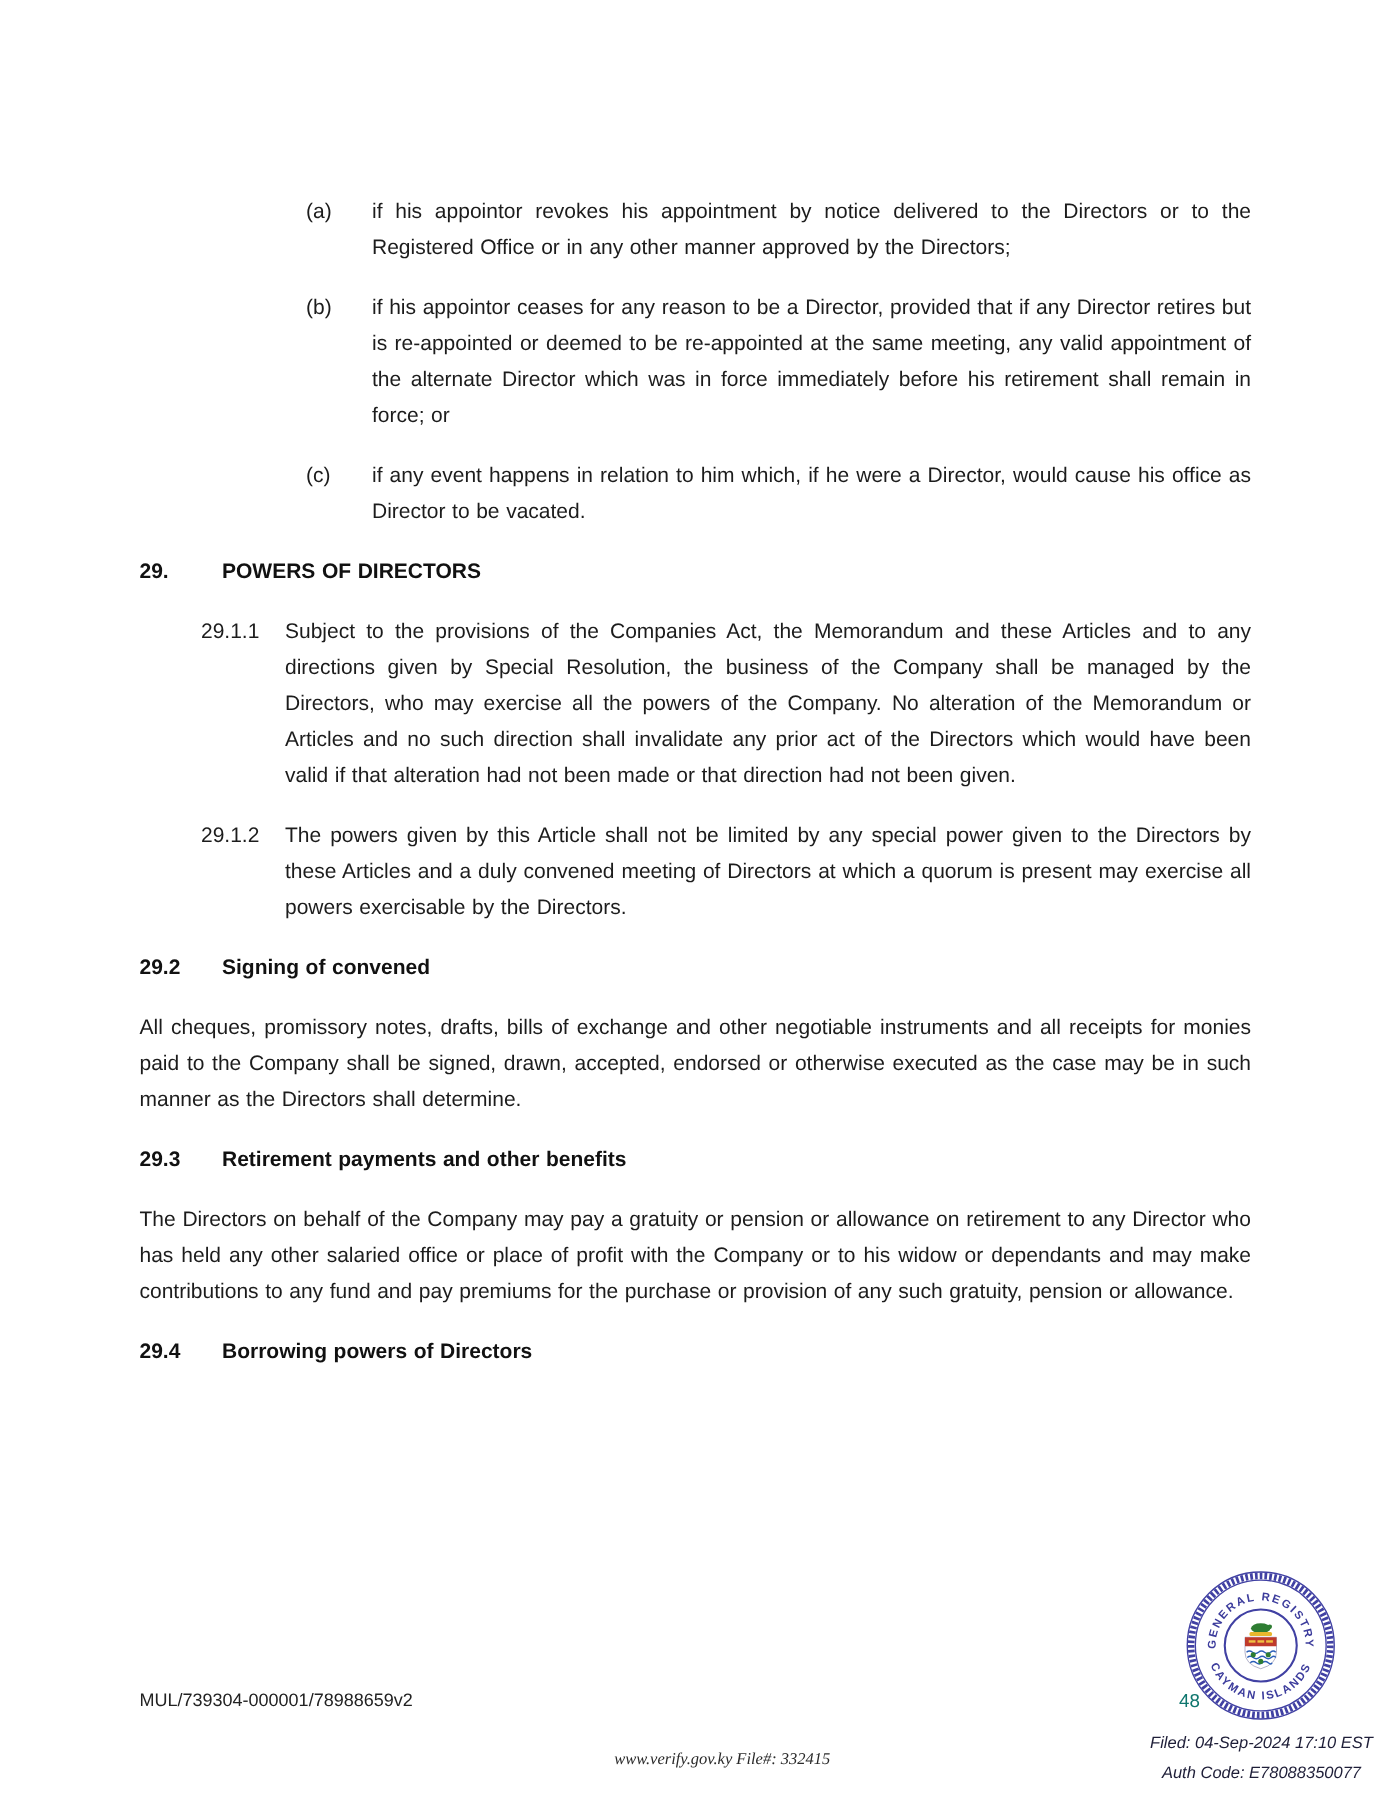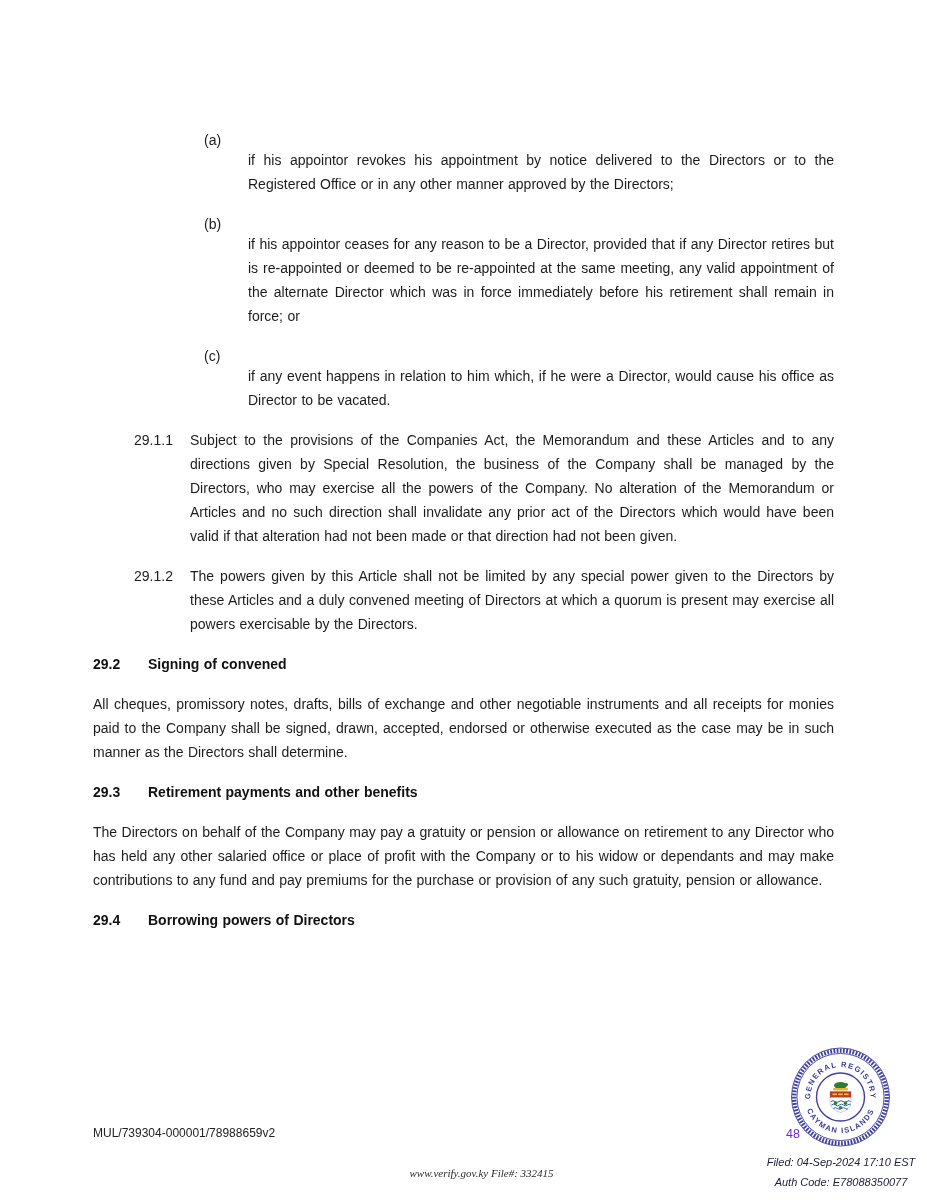--- a/index.html
+++ b/index.html
@@ -4,31 +4,31 @@
 <style>
   html,body { margin:0; padding:0; background:#ffffff; }
   .page {
     position:relative; width:927px; height:1200px; background:#ffffff;
     overflow:hidden; font-family:"Liberation Sans", sans-serif; color:#1c1c1c;
   }
   .content { position:absolute; left:93px; top:128px; width:741px; font-size:14px; line-height:24px; word-spacing:0.5px; }
   .block { margin-bottom:16px; }
   .li { display:flex; margin-left:111px; }
   .li-label { width:44px; flex:none; }
-  .li-text { flex:1; text-align:justify;margin-top:20px; }
+  .li-text { flex:1; text-align:justify; }
   .heading { display:flex; font-weight:bold; color:#111; }
   .h-num { width:55px; flex:none; }
   .h-title { flex:1; }
   .clause { display:flex; margin-left:41px; }
   .clause-num { width:56px; flex:none; }
   .clause-text { flex:1; text-align:justify; }
   .para { text-align:justify; }
 
   .doc-ref { position:absolute; left:93px; top:1126px; font-size:12px; color:#222;text-align:center; }
-  .page-num { position:absolute; left:786px; top:1127px; font-size:12.5px; color:#6d28d9; z-index:3; }
+  .page-num { position:absolute; left:786px; top:1127px; font-size:12.5px; color:#0f766e; z-index:3; }
   .seal { position:absolute; left:790px; top:1044px; width:101px; height:106px; z-index:2; }
   .seal-text { font-family:"Liberation Sans", sans-serif; font-size:7.6px; font-weight:600;
                letter-spacing:1.3px; fill:#3c3c9c; }
   .stamp-lines { position:absolute; left:756px; top:1152px; width:170px; text-align:center;
                  font-family:Liberation Sans, sans-serif; font-style:italic; font-size:11px;
                  color:#1e1e38; line-height:20px; z-index:3; }
   .verify { position:absolute; left:18px; top:1167px; width:100%; text-align:center;
             font-family:"Liberation Serif", serif; font-style:italic; font-size:11px; color:#2a2a2a; }
 </style>
 </head>
@@ -45,20 +45,24 @@
     <div class="li block">
       <span class="li-label">(b)</span>
       <div class="li-text">if his appointor ceases for any reason to be a Director, provided that if any Director retires but is re-appointed or deemed to be re-appointed at the same meeting, any valid appointment of the alternate Director which was in force immediately before his retirement shall remain in force; or</div>
     </div>
 
     <div class="li block">
       <span class="li-label">(c)</span>
       <div class="li-text">if any event happens in relation to him which, if he were a Director, would cause his office as Director to be vacated.</div>
     </div>
 
+    <div class="heading block">
+      <span class="h-num">29.</span>
+      <span class="h-title">POWERS OF DIRECTORS</span>
+    </div>
 
 
     <div class="clause block">
       <span class="clause-num">29.1.1</span>
       <div class="clause-text">Subject to the provisions of the Companies Act, the Memorandum and these Articles and to any directions given by Special Resolution, the business of the Company shall be managed by the Directors, who may exercise all the powers of the Company. No alteration of the Memorandum or Articles and no such direction shall invalidate any prior act of the Directors which would have been valid if that alteration had not been made or that direction had not been given.</div>
     </div>
 
     <div class="clause block">
       <span class="clause-num">29.1.2</span>
       <div class="clause-text">The powers given by this Article shall not be limited by any special power given to the Directors by these Articles and a duly convened meeting of Directors at which a quorum is present may exercise all powers exercisable by the Directors.</div>

